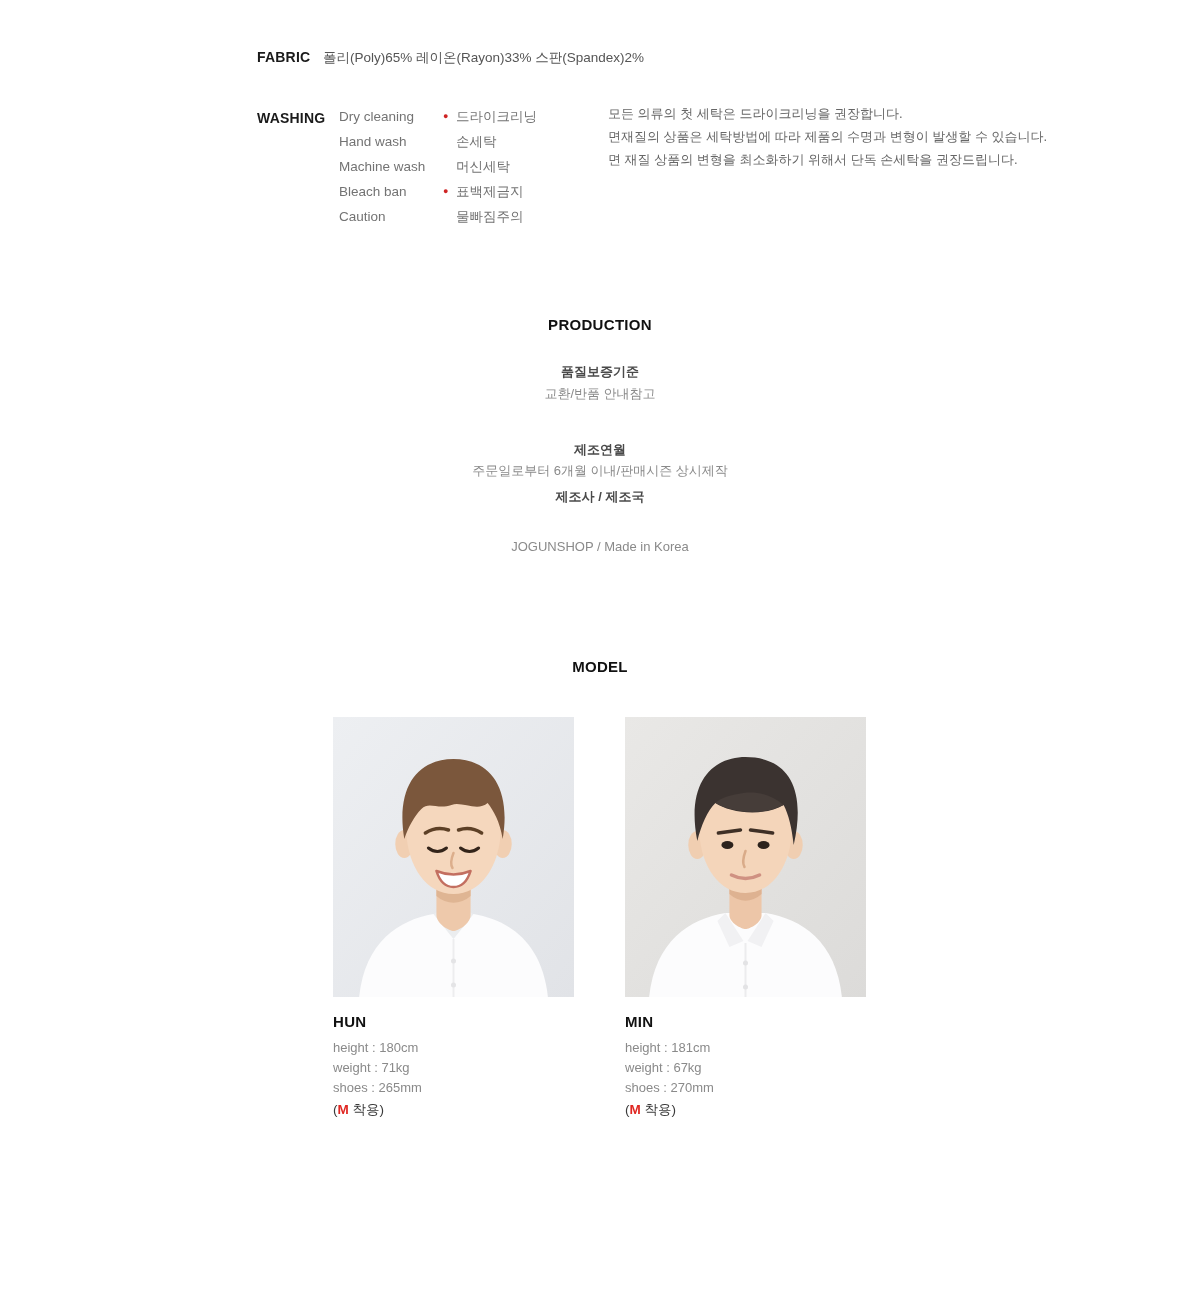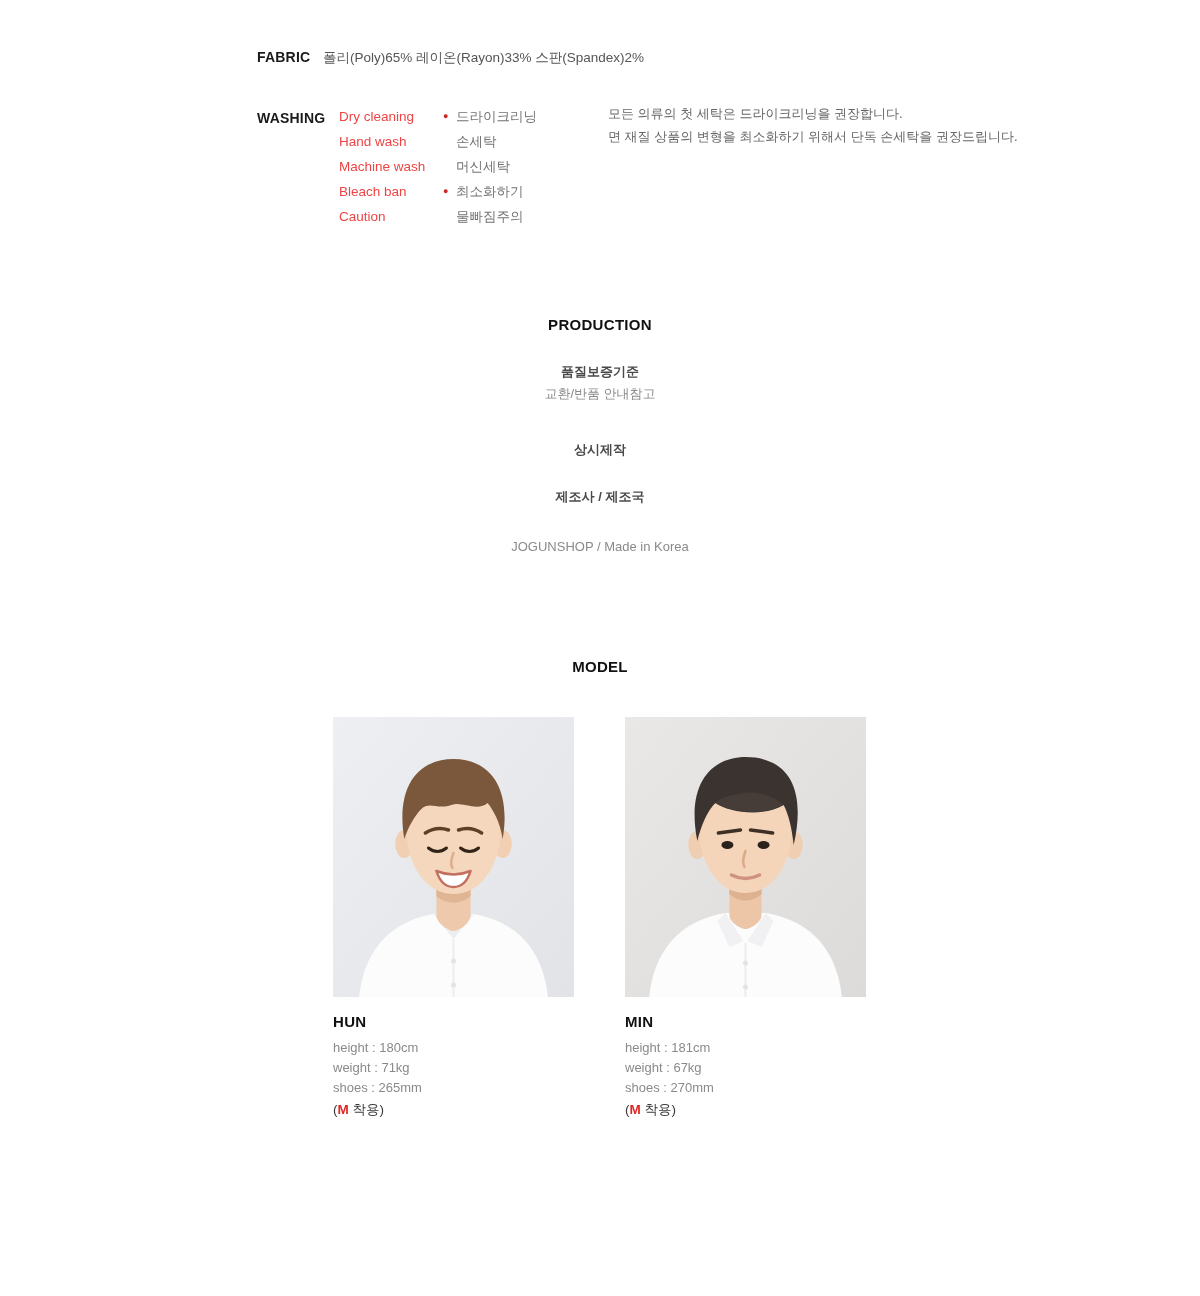--- a/index.html
+++ b/index.html
@@ -10,21 +10,21 @@
 
   
   .fabric-row{position:absolute;left:257px;top:49px;display:flex;align-items:flex-start;}
   .fabric-row .sec-label{width:66px;flex:0 0 66px;}
   .fabric-value{font-size:13.5px;color:#555555;white-space:nowrap;}
 
   
   .washing-label{position:absolute;left:257px;top:110px;}
   .washing-list{position:absolute;left:339px;top:104px;}
   .wrow{display:flex;align-items:center;height:25px;}
-  .wen{width:104px;flex:0 0 104px;font-size:13.5px;color:#ef4444;white-space:nowrap;}
+  .wen{width:104px;flex:0 0 104px;font-size:13.5px;color:#737373;white-space:nowrap;}
   .dot{width:13px;flex:0 0 13px;font-size:9px;line-height:1;color:#cf2424;visibility:hidden;}
   .wko{font-size:13.5px;color:#737373;white-space:nowrap;}
   .wash-notes{position:absolute;left:608px;top:102px;font-size:13px;line-height:23px;color:#666666;white-space:nowrap;}
 
   
   .center-title{position:absolute;left:0;width:1200px;text-align:center;font-size:15px;font-weight:bold;color:#111111;letter-spacing:.3px;}
   .prod-title{top:316px;}
   .model-title{top:658px;}
   .center-head{position:absolute;left:0;width:1200px;text-align:center;font-size:13px;font-weight:bold;color:#4a4a4a;}
   .center-sub{position:absolute;left:0;width:1200px;text-align:center;font-size:13px;color:#8a8a8a;}
@@ -68,40 +68,42 @@
       <span class="wko">손세탁</span>
     </div>
     <div class="wrow">
       <span class="wen">Machine wash</span>
       <span class="dot" style="visibility: hidden;">●</span>
       <span class="wko">머신세탁</span>
     </div>
     <div class="wrow">
       <span class="wen">Bleach ban</span>
       <span class="dot" style="visibility: visible;">●</span>
-      <span class="wko">최소화하기</span>
+      <span class="wko">표백제금지</span>
     </div>
     <div class="wrow">
       <span class="wen">Caution</span>
       <span class="dot" style="visibility: hidden;">●</span>
       <span class="wko">물빠짐주의</span>
     </div>
   </div>
 
   <div class="wash-notes">
     <div>모든 의류의 첫 세탁은 드라이크리닝을 권장합니다.</div>
+    <div>면재질의 상품은 세탁방법에 따라 제품의 수명과 변형이 발생할 수 있습니다.</div>
     <div>면 재질 상품의 변형을 최소화하기 위해서 단독 손세탁을 권장드립니다.</div>
   </div>
 
   <div class="center-title prod-title">PRODUCTION</div>
 
   <div class="center-head" style="top:363px">품질보증기준</div>
   <div class="center-sub" style="top:385px">교환/반품 안내참고</div>
 
-  <div class="center-head" style="top:441px">상시제작</div>
+  <div class="center-head" style="top:441px">제조연월</div>
+  <div class="center-sub" style="top:462px">주문일로부터 6개월 이내/판매시즌 상시제작</div>
 
   <div class="center-head" style="top:488px">제조사 / 제조국</div>
   <div class="center-sub" style="top:539px">JOGUNSHOP / Made in Korea</div>
 
   <div class="center-title model-title">MODEL</div>
 
   <div class="photo photo1">
     <svg viewBox="0 0 240 280" preserveAspectRatio="none">
       <defs>
         <linearGradient id="bgHun" x1="0" y1="0" x2="1" y2="1">

